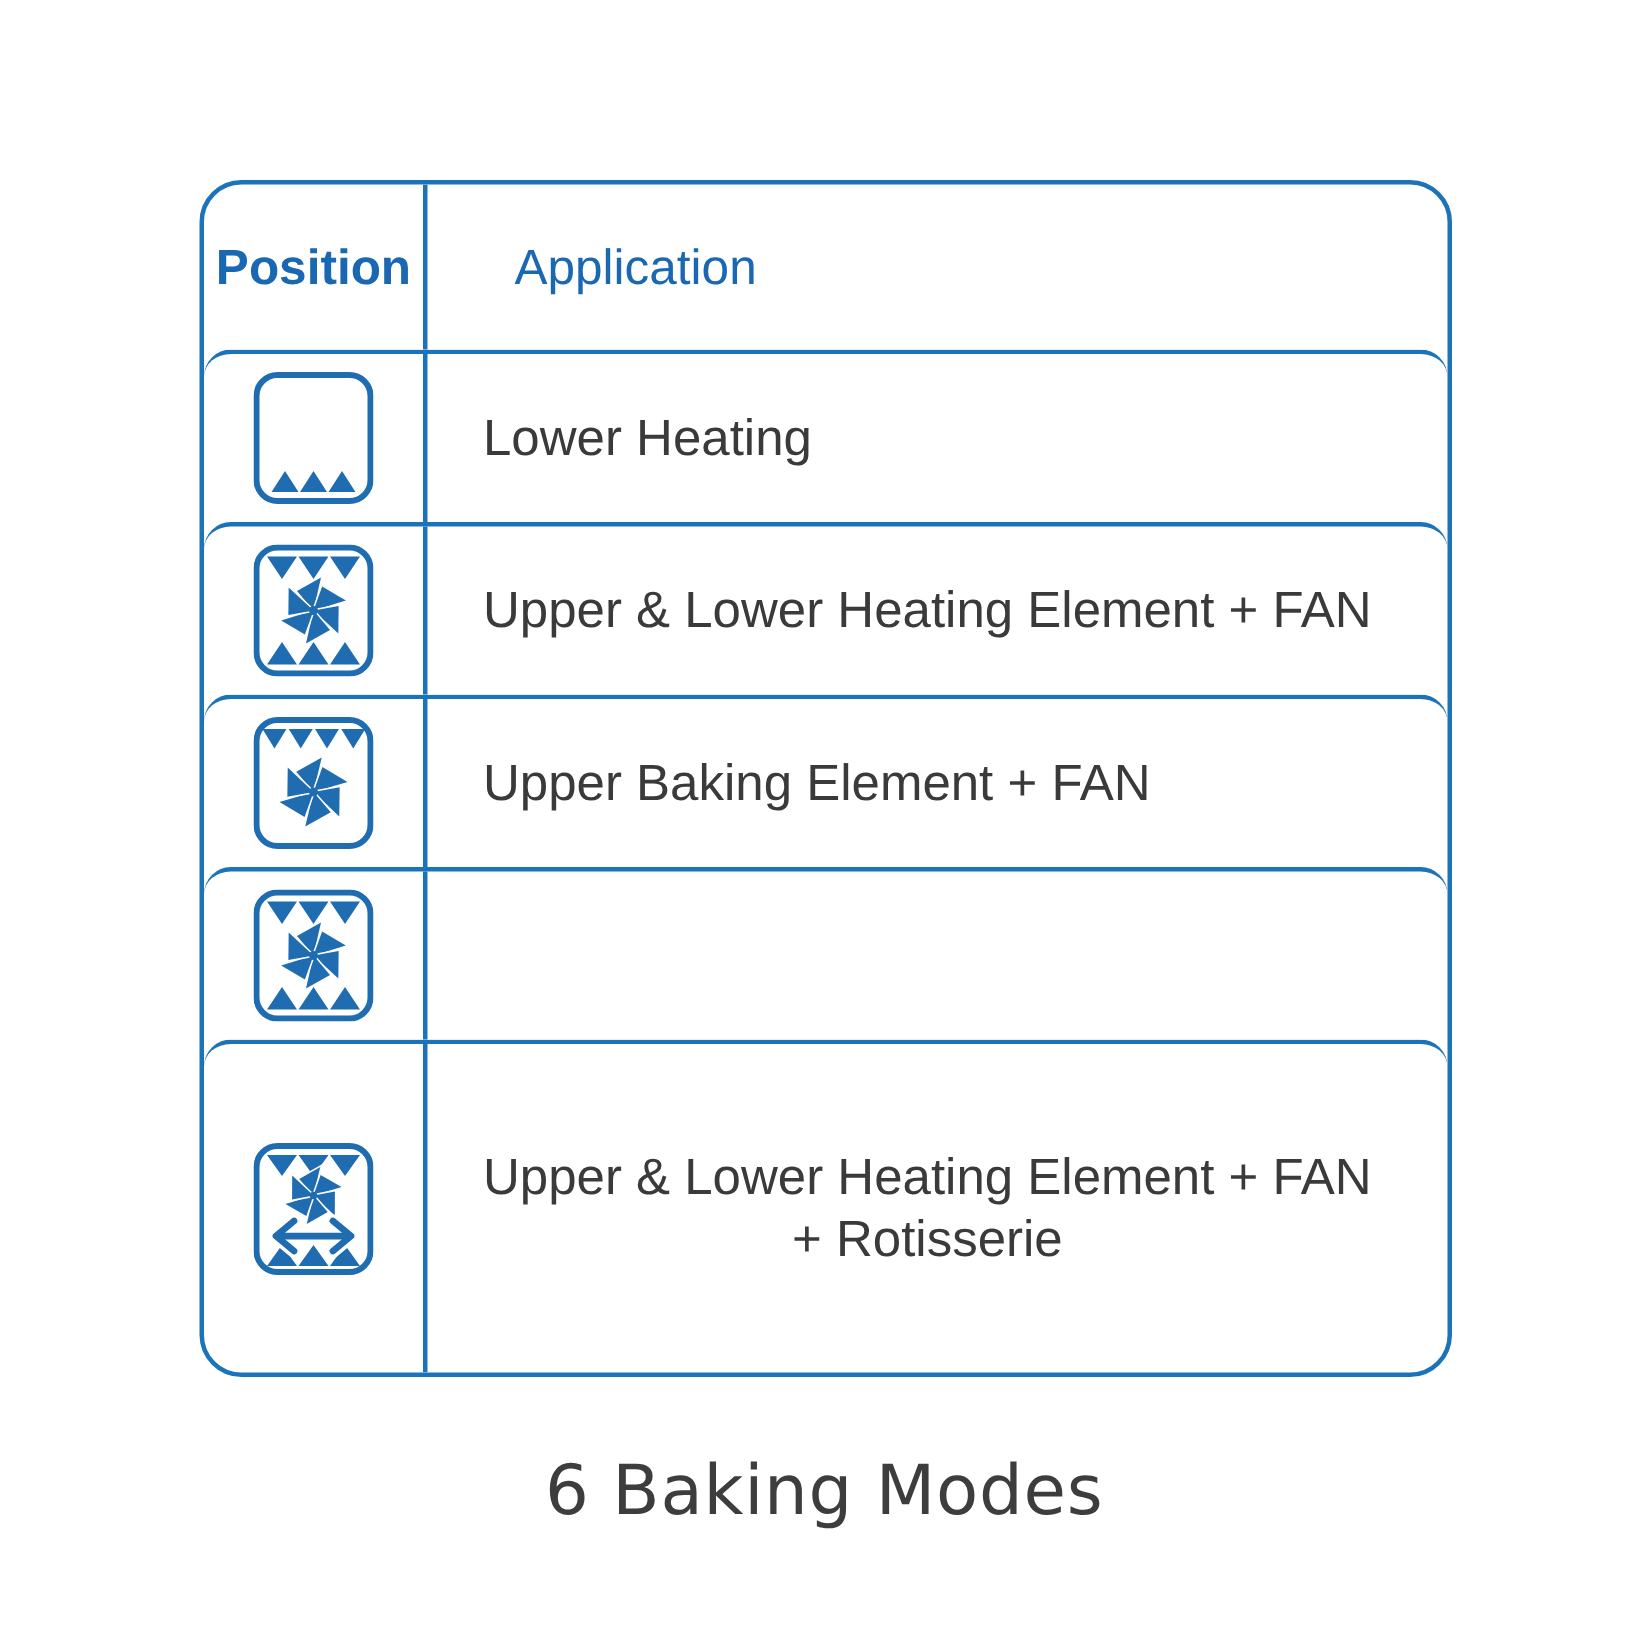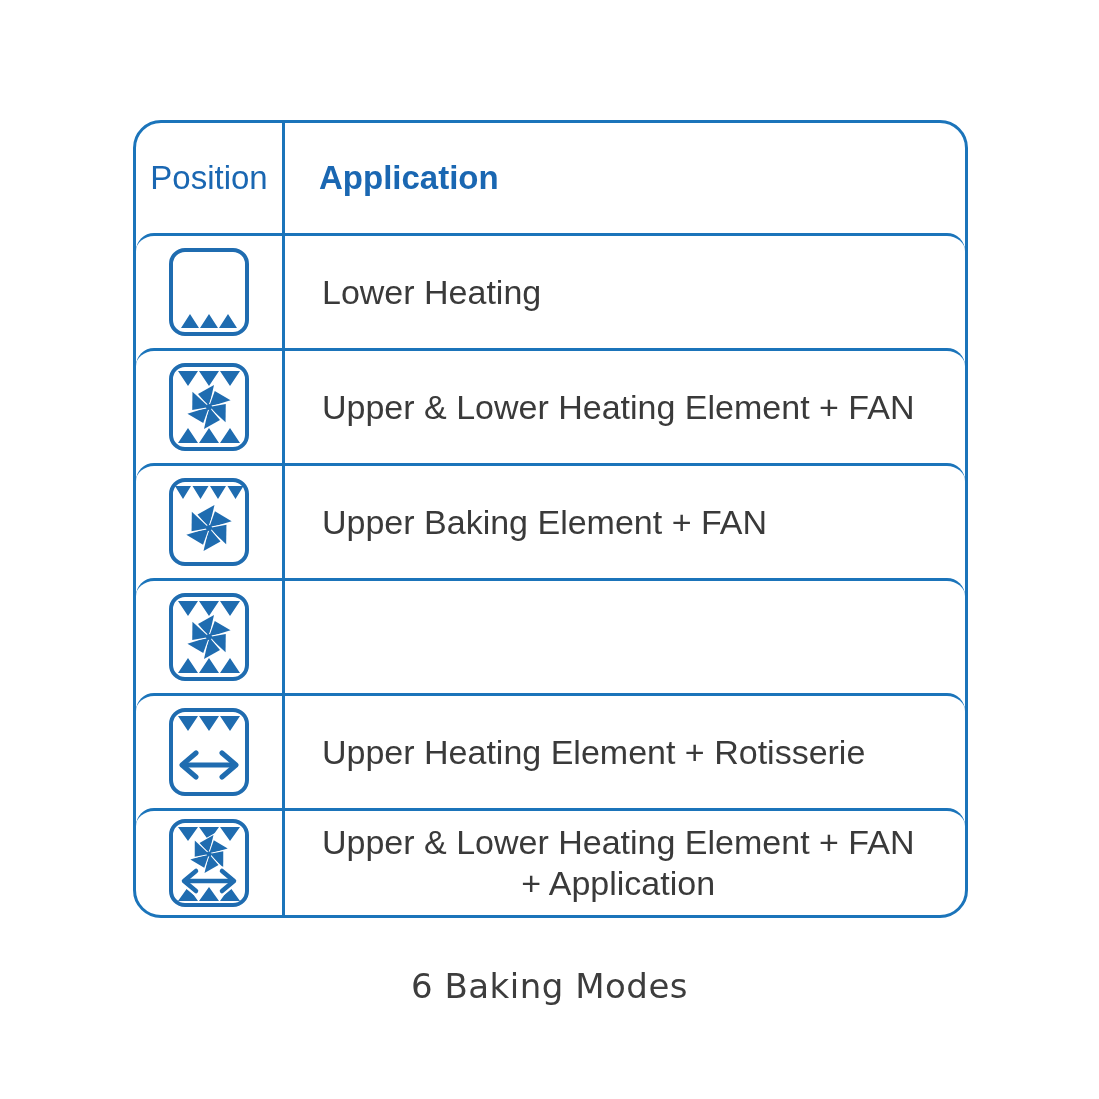--- a/index.html
+++ b/index.html
@@ -33,40 +33,40 @@
   .row.last{flex:1 1 auto;height:auto;}
   .row + .row{border-top:3px solid var(--accent);border-radius:18px;}
   .cell{display:flex;align-items:center;}
   .cell.pos{
     width:149px;flex:0 0 149px;
     justify-content:center;
     border-right:3px solid var(--accent);
   }
   .cell.app{flex:1;padding-left:37px;}
   .header .cell.pos{
-    font-size:33px;font-weight:normal;
+    font-size:33px;font-weight:bold;
     color:var(--header-text);
   }
   .header .cell.app{
-    padding-left:34px;
-    font-size:33px;font-weight:bold;
+    padding-left:58px;
+    font-size:33px;font-weight:normal;
     color:var(--header-text);
   }
   .label{
     font-size:34px;
     color:var(--body-text);
     line-height:1.2;
   }
   .label.two-line{display:inline-block;text-align:center;}
   .mode-icon{color:var(--icon-blue);display:block;}
   .page-title{
     position:absolute;left:0;top:966px;width:100%;
     text-align:center;
     font-family:"DejaVu Sans","Liberation Sans",sans-serif;
-    font-size:34px;font-weight:500;
+    font-size:46px;font-weight:500;
     color:var(--title-text);
     letter-spacing:0.5px;
   }
 </style>
 </head>
 <body>
 
 <div class="page">
 
   <div class="modes-table">
@@ -143,36 +143,20 @@
             <path d="M0,0 L5,-22 L-11,-13 Z" transform="rotate(120)"></path>
             <path d="M0,0 L5,-22 L-11,-13 Z" transform="rotate(180)"></path>
             <path d="M0,0 L5,-22 L-11,-13 Z" transform="rotate(240)"></path>
             <path d="M0,0 L5,-22 L-11,-13 Z" transform="rotate(300)"></path>
             <circle r="3" stroke="none"></circle>
           </g>
         </svg>
       </div>
     </div>
 
-    <div class="row">
-      <div class="cell pos">
-        <svg class="mode-icon" viewBox="0 0 80 88" width="80" height="88">
-          <rect x="2" y="2" width="76" height="84" rx="14" fill="none" stroke="currentColor" stroke-width="4"></rect>
-          <path fill="currentColor" d="M9,8 L29,8 L19,23 Z M30,8 L50,8 L40,23 Z M51,8 L71,8 L61,23 Z"></path>
-          <g fill="none" stroke="currentColor" stroke-width="5" stroke-linecap="round" stroke-linejoin="round">
-            <path d="M15,57 L65,57"></path>
-            <path d="M27,45 L13,57 L27,69"></path>
-            <path d="M53,45 L67,57 L53,69"></path>
-          </g>
-        </svg>
-      </div>
-      <div class="cell app">
-        <span class="label">Upper Heating Element + Rotisserie</span>
-      </div>
-    </div>
 
     <div class="row last">
       <div class="cell pos">
         <svg class="mode-icon" viewBox="0 0 80 88" width="80" height="88">
           <rect x="2" y="2" width="76" height="84" rx="14" fill="none" stroke="currentColor" stroke-width="4"></rect>
           <path fill="currentColor" d="M9,8 L29,8 L19,22 Z M30,8 L50,8 L40,22 Z M51,8 L71,8 L61,22 Z"></path>
           <path fill="currentColor" d="M9,82 L29,82 L19,68 Z M30,82 L50,82 L40,68 Z M51,82 L71,82 L61,68 Z"></path>
           <g transform="translate(40,35)" fill="currentColor" stroke="#ffffff" stroke-width="2" paint-order="stroke">
             <path d="M0,0 L4.5,-19 L-9.5,-11 Z"></path>
             <path d="M0,0 L4.5,-19 L-9.5,-11 Z" transform="rotate(60)"></path>
@@ -190,21 +174,21 @@
           <g fill="none" stroke="currentColor" stroke-width="4.5" stroke-linecap="round" stroke-linejoin="round">
             <path d="M17,62 L63,62"></path>
             <path d="M27,52 L15,62 L27,72"></path>
             <path d="M53,52 L65,62 L53,72"></path>
           </g>
         </svg>
       </div>
       <div class="cell app">
         <div class="label two-line">
           <span>Upper &amp; Lower Heating Element + FAN</span><br>
-          <span>+ Application</span>
+          <span>+ Rotisserie</span>
         </div>
       </div>
     </div>
 
   </div>
 
   <div class="page-title">6 Baking Modes</div>
 
 </div>
 

